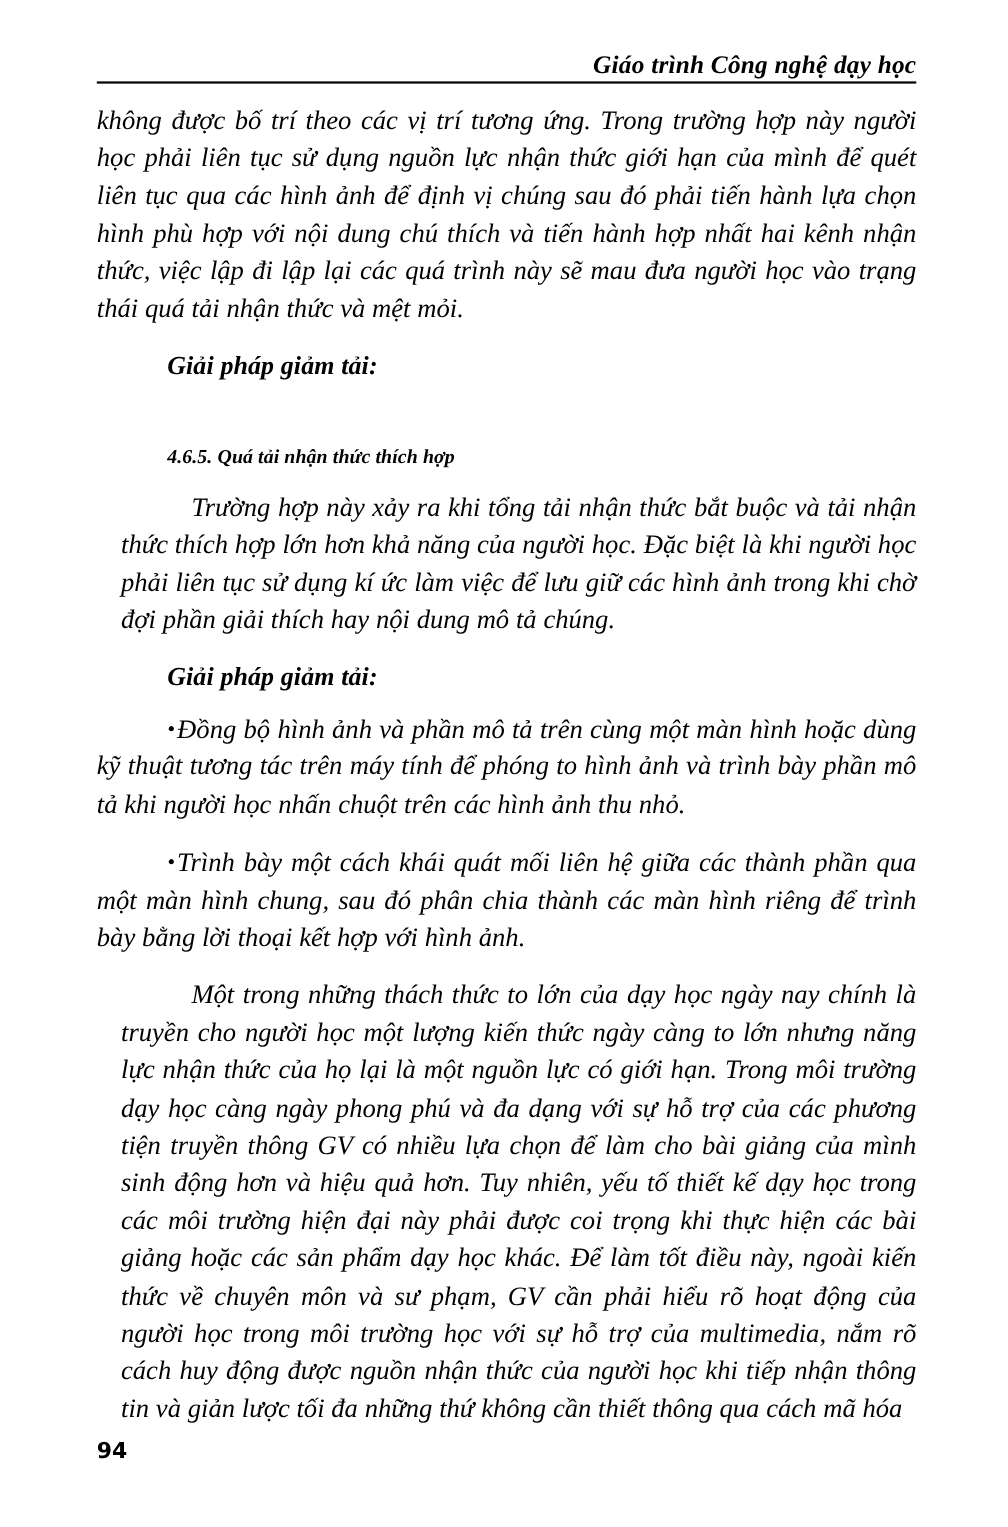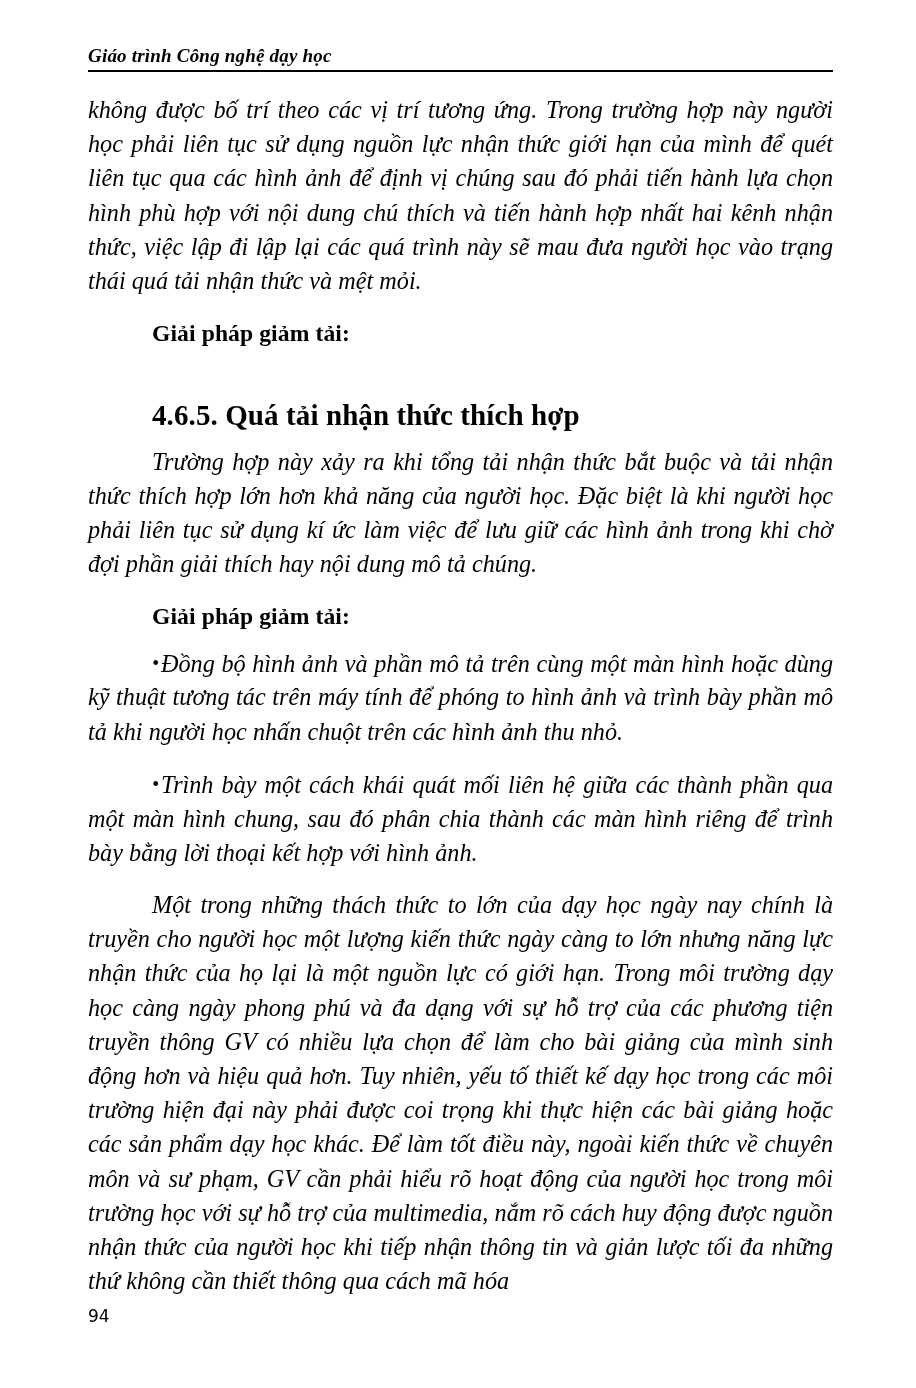--- a/index.html
+++ b/index.html
@@ -21,24 +21,25 @@
   .header {
     position: absolute;
     left: 88px;
     top: 46px;
     width: 745px;
   }
   .header-title {
     font-family: "Liberation Serif", "DejaVu Serif", serif;
     font-weight: bold;
     font-style: italic;
-    font-size: 19px;
+    font-size: 23px;
     letter-spacing: 0.2px;
     line-height: 1.1;
     white-space: nowrap;
+    text-align: right;
   }
   .header-rule {
     margin-top: 3px;
     border-bottom: 2.4px solid #000000;
     width: 745px;
   }
 
   
   .body-col {
     position: absolute;
@@ -52,20 +53,21 @@
     font-size: 24.2px;
     line-height: 34.2px;
     text-align: justify;
     text-justify: inter-word;
     word-spacing: 0.1px;
     hyphens: none;
     font-style: italic;
   }
   p.para.indent {
     text-indent: 64px;
+    margin-left: 22px;
   }
   p.para.bullet {
     text-indent: 64px;
   }
   p.para.bullet .bullet-mark {
     font-size: 20px;
     vertical-align: 0.08em;
     padding-right: 2px;
   }
 
@@ -74,33 +76,34 @@
 
   h3.subhead,
   h2.section-head {
     margin: 0;
     font-weight: bold;
     font-size: 23.6px;
     line-height: 34.2px;
     text-indent: 64px;
     text-align: left;
     letter-spacing: 0.1px;
+    font-style: italic;
   }
   h2.section-head {
-    font-size: 29px;
+    font-size: 18px;
   }
 
   
   .page-number {
     position: absolute;
     left: 88px;
     top: 1308px;
     font-family: "DejaVu Sans", "Liberation Sans", sans-serif;
-    font-weight: normal;
-    font-size: 17px;
+    font-weight: bold;
+    font-size: 20px;
     line-height: 1;
     color: #000000;
   }
 </style>
 </head>
 <body>
 
 <div class="page">
 
   <div class="header">

